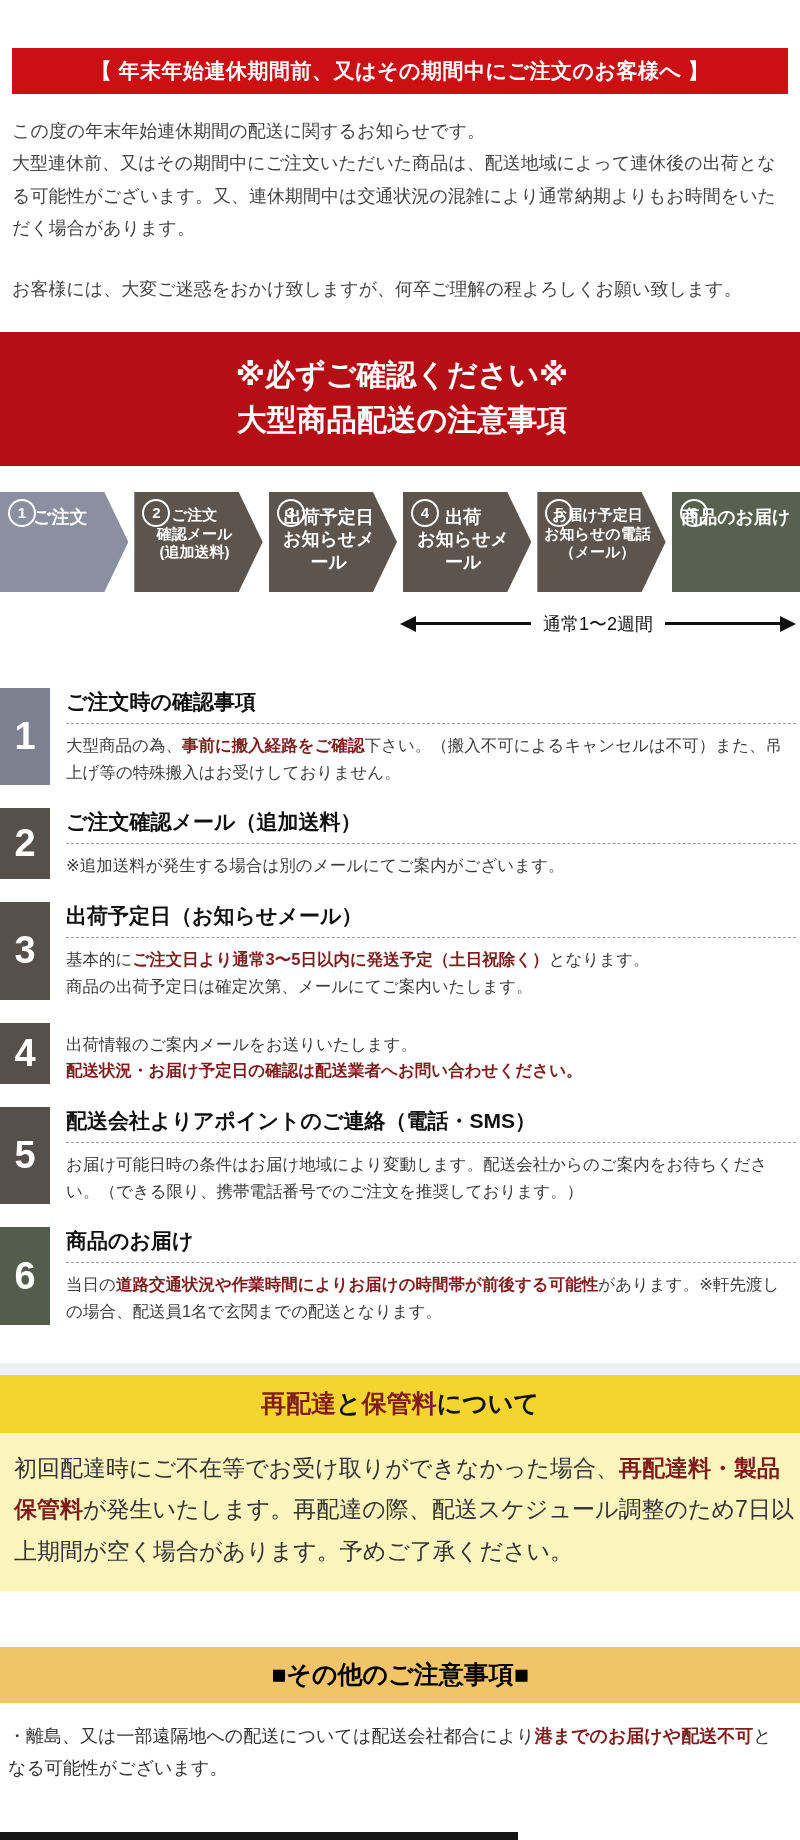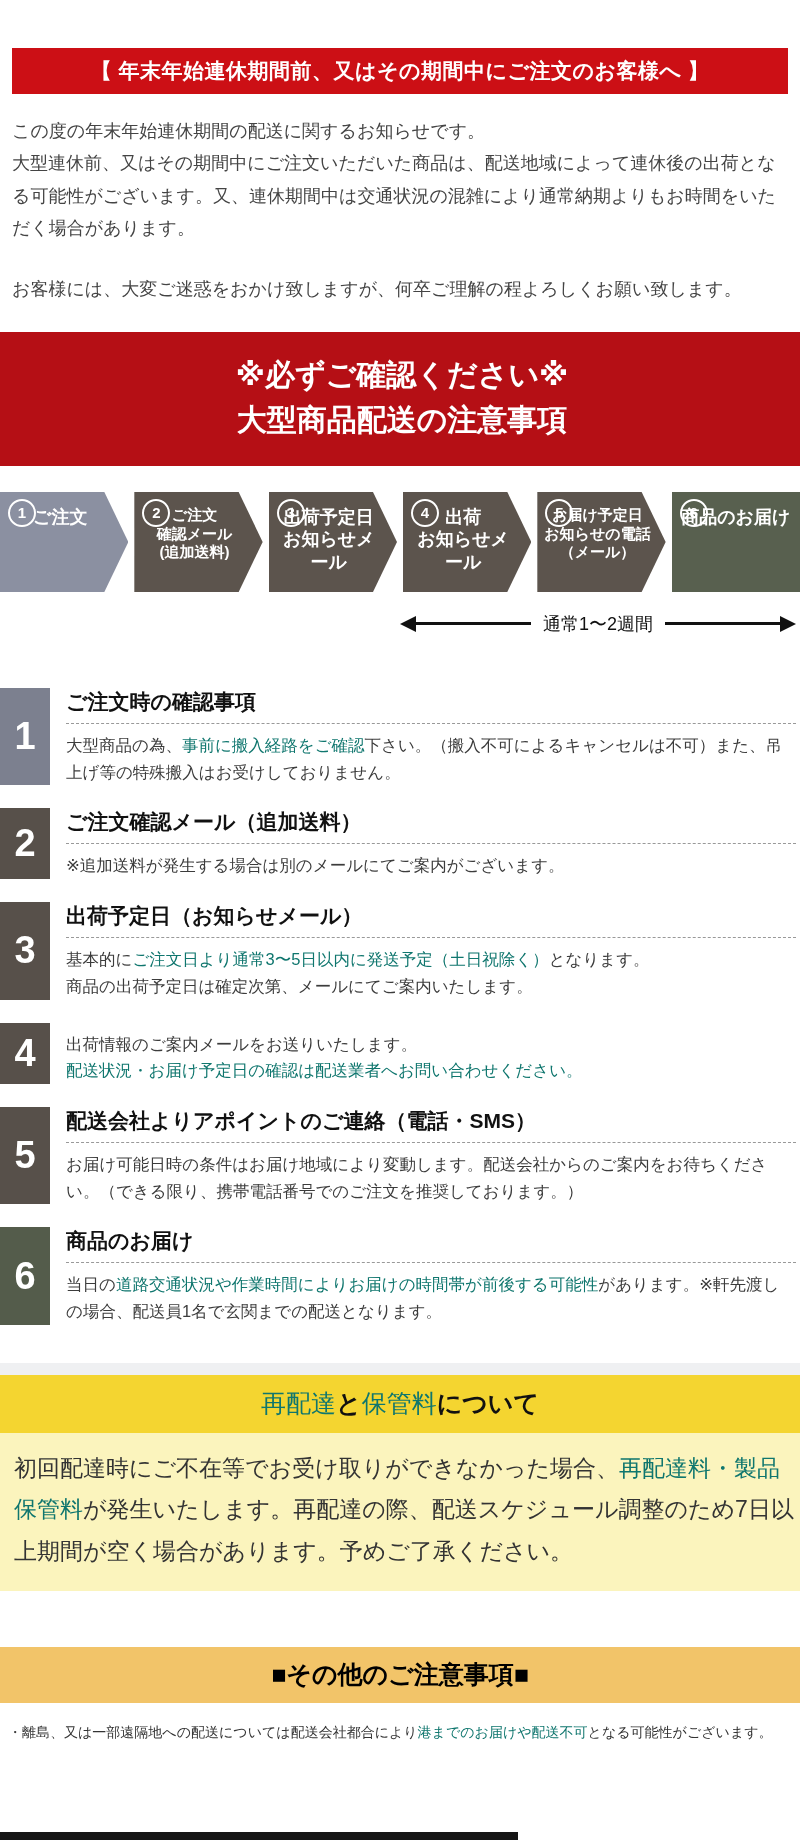--- a/index.html
+++ b/index.html
@@ -90,21 +90,21 @@
     color:#fff;font-size:38px;font-weight:bold;
     display:flex;align-items:center;justify-content:center;
   }
   .sec-content{flex:1;margin-left:16px;margin-right:4px;}
   .sec-title{
     font-size:21px;font-weight:bold;color:#111;
     padding-bottom:7px;
     border-bottom:1px dashed #999;
   }
   .sec-body{margin-top:8px;font-size:16.5px;line-height:1.62;color:#3c3c3c;}
-  .red{color:#0f766e;font-weight:normal;}
+  .red{color:#7f1d1d;font-weight:bold;}
   
   .divider-strip{margin-top:38px;height:12px;background:#eff0f2;}
   .yellow-header{
     background:#f4d530;
     text-align:center;
     font-size:25px;font-weight:bold;color:#111;
     padding:12px 0 13px 0;
   }
   .yellow-body{
     background:#fbf4bd;
@@ -114,21 +114,21 @@
   
   .orange-header{
     margin-top:56px;
     background:#f2c469;
     text-align:center;
     font-size:25px;font-weight:bold;color:#000;
     padding:11px 0 12px 0;
   }
   .other-body{
     padding:17px 14px 0 8px;
-    font-size:14px;line-height:1.8;color:#333;
+    font-size:18px;line-height:1.8;color:#333;
   }
   .bottom-bar{
     position:absolute;left:0;bottom:0;
     width:518px;height:8px;background:#161616;
   }
 </style>
 </head>
 <body>
 
 <div class="page">

